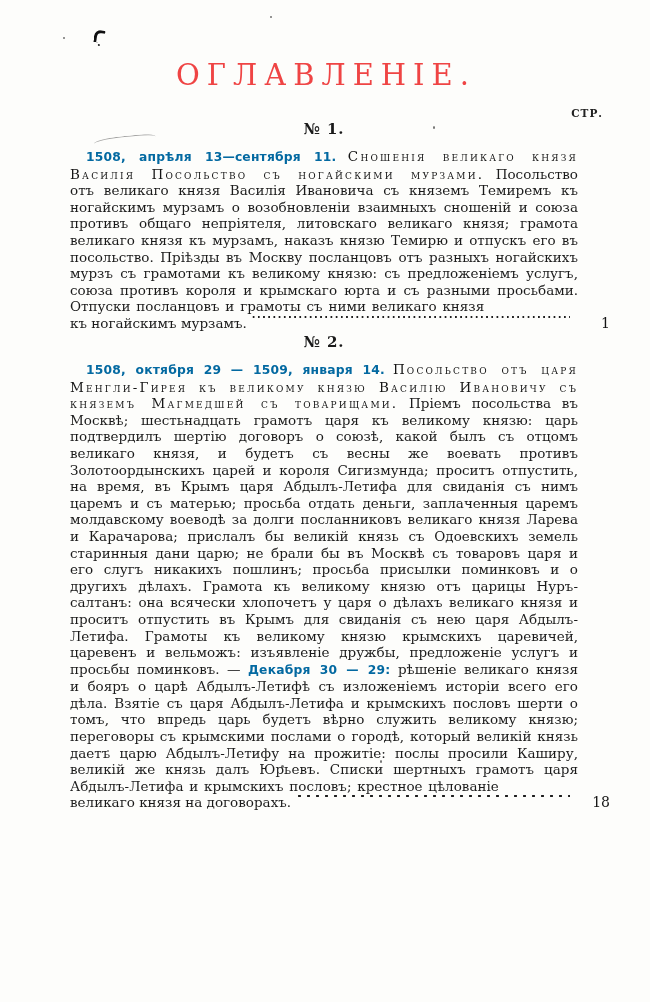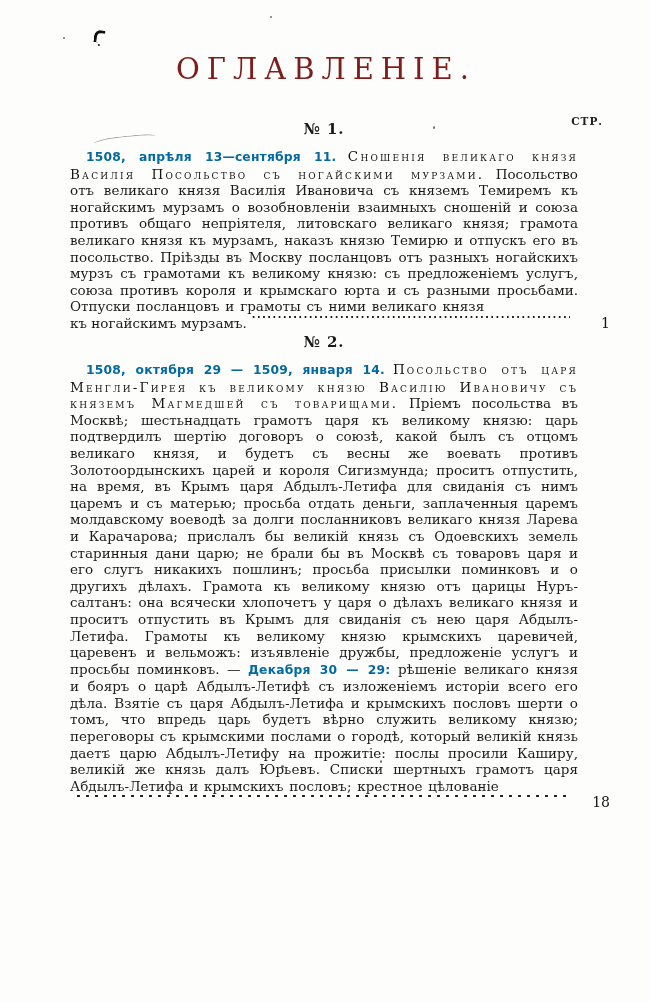--- a/index.html
+++ b/index.html
@@ -10,28 +10,27 @@
     background:#fdfdfb;
     color:#191919;
     font-family:"DejaVu Serif","Liberation Serif",serif;
     overflow:hidden;
   }
   .title{
     position:absolute;top:52px;left:2px;right:0;
     text-align:center;
     font-size:29px;font-weight:normal;
     letter-spacing:7px;
-    margin:0;
-    color:#7f1d1d;
+    margin:6px;
+    color:#ef4444;
   }
   .col-header{
     position:absolute;top:107px;right:47px;
     font-size:10.5px;font-weight:bold;letter-spacing:1px;
     color:#222;
-    margin-top:8px;
   }
   .entry{
     position:absolute;left:70px;width:508px;
   }
   .entry-1{top:120px;}
   .entry-2{top:333px;}
   .entry-no{
     text-align:center;
     font-size:15px;font-weight:bold;
     letter-spacing:1px;
@@ -144,18 +143,19 @@
   </section>
 
   <section class="entry entry-2">
     <div class="entry-no">№ 2.</div>
     <p class="entry-text"><span class="date-range">1508, октября 29 — 1509, января 14.</span>
       <span class="subject">Посольство отъ царя Менгли-Гирея къ великому князю Василію Ивановичу съ княземъ Магмедшей съ товарищами.</span>
       <span>Пріемъ посольства въ Москвѣ; шестьнадцать грамотъ царя къ великому князю: царь подтвердилъ шертію договоръ о союзѣ, какой былъ съ отцомъ великаго князя, и будетъ съ весны же воевать противъ Золотоордынскихъ царей и короля Сигизмунда; проситъ отпустить, на время, въ Крымъ царя Абдылъ-Летифа для свиданія съ нимъ царемъ и съ матерью; просьба отдать деньги, заплаченныя царемъ молдавскому воеводѣ за долги посланниковъ великаго князя Ларева и Карачарова; прислалъ бы великій князь съ Одоевскихъ земель старинныя дани царю; не брали бы въ Москвѣ съ товаровъ царя и его слугъ никакихъ пошлинъ; просьба присылки поминковъ и о другихъ дѣлахъ. Грамота къ великому князю отъ царицы Нуръ-салтанъ: она всячески хлопочетъ у царя о дѣлахъ великаго князя и проситъ отпустить въ Крымъ для свиданія съ нею царя Абдылъ-Летифа. Грамоты къ великому князю крымскихъ царевичей, царевенъ и вельможъ: изъявленіе дружбы, предложеніе услугъ и просьбы поминковъ. —</span>
       <span class="date-range">Декабря 30 — 29:</span>
       <span>рѣшеніе великаго князя и бояръ о царѣ Абдылъ-Летифѣ съ изложеніемъ исторіи всего его дѣла. Взятіе съ царя Абдылъ-Летифа и крымскихъ пословъ шерти о томъ, что впредь царь будетъ вѣрно служить великому князю; переговоры съ крымскими послами о городѣ, который великій князь даетъ царю Абдылъ-Летифу на прожитіе: послы просили Каширу, великій же князь далъ Юрьевъ. Списки шертныхъ грамотъ царя Абдылъ-Летифа и крымскихъ пословъ; крестное цѣлованіе</span></p>
     <div class="tail-row">
+      <span>великаго князя на договорахъ.</span>
       <span class="leader leader-wide"></span>
       <span class="pagenum">18</span>
     </div>
   </section>
 
 </div>
 
 </body></html>

